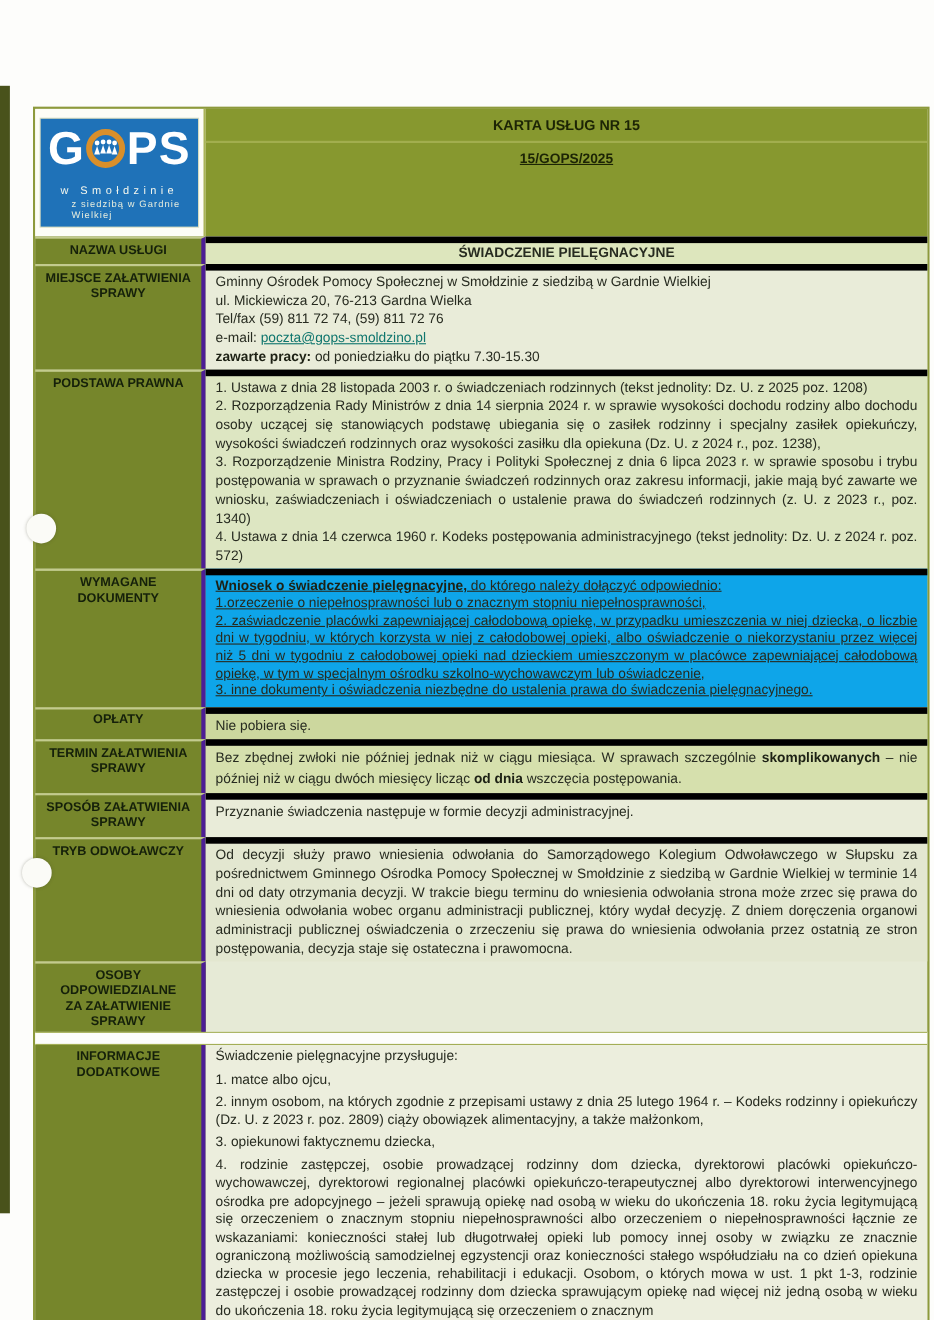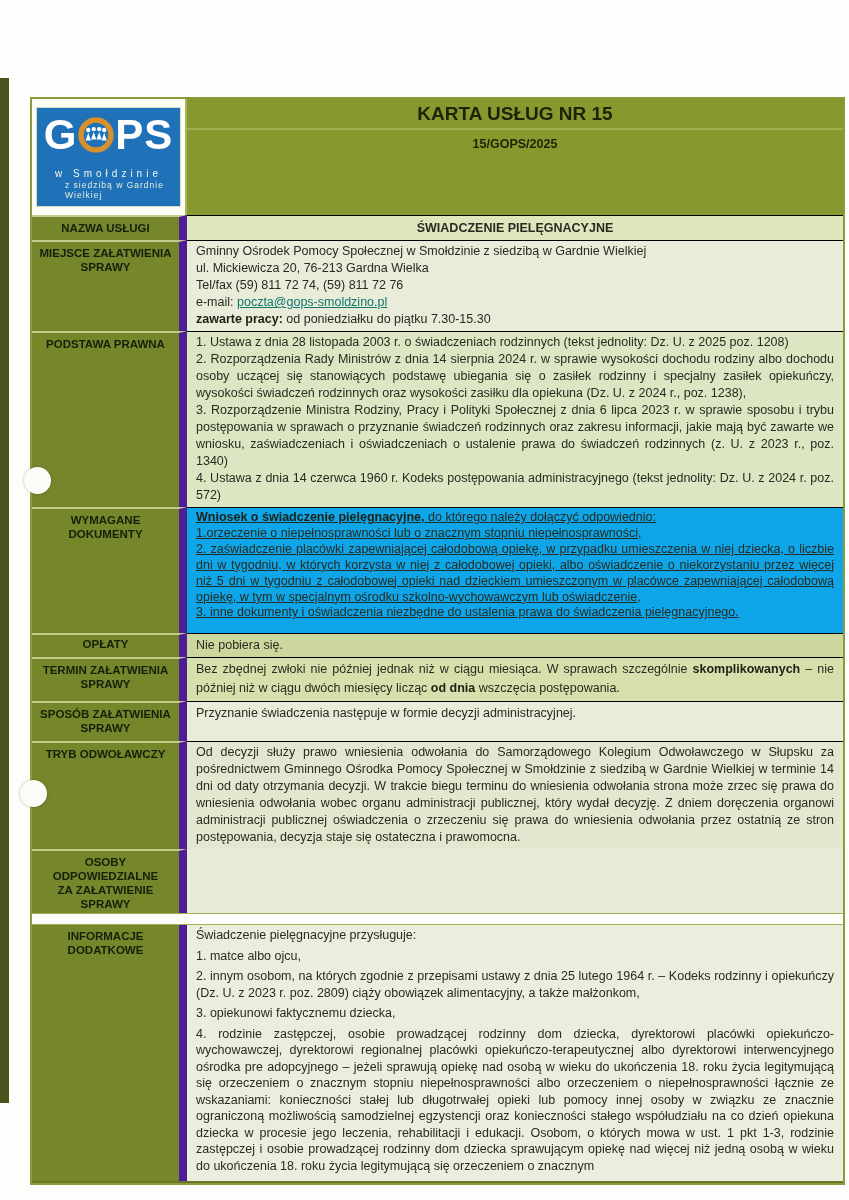--- a/index.html
+++ b/index.html
@@ -9,34 +9,34 @@
   .hole{position:absolute;width:27px;height:27px;border-radius:50%;background:#fbfbf7;
         box-shadow:0 0 3px rgba(60,60,40,.35);z-index:5;}
   .hole.h1{left:24px;top:467px;}
   .hole.h2{left:20px;top:780px;}
 
   .card{position:absolute;left:30px;top:97px;width:815px;border:2px solid #8d9a3c;
         box-sizing:border-box;background:#e6ead6;}
   .row{display:flex;align-items:stretch;}
   .label{width:155px;flex:0 0 155px;background:#76862b;color:#15200a;font-weight:bold;
          font-size:11.5px;line-height:14px;text-align:center;padding:4px 4px 2px 4px;
-         box-sizing:border-box;border-right:8px solid #4c1d95;}
+         box-sizing:border-box;border-right:4px solid #4c1d95;}
   .content{flex:1;padding:2px 9px 3px 9px;box-sizing:border-box;font-size:12.5px;
            background:#e6ead6;}
   .row + .row .label{border-top:2px solid #c3cb8e;}
-  .row + .row .content{border-top:1px solid #000000;}
+  .row + .row .content{border-top:6px solid #000000;}
 
   
   .hdr-logo-cell{width:155px;flex:0 0 155px;background:#fdfdf6;border-right:2px solid #aab457;
                  display:flex;align-items:center;justify-content:center;box-sizing:border-box;}
   .hdr-band{flex:1;background:#87982f;color:#1c2405;height:116px;box-sizing:border-box;}
   .hdr-title{height:29px;display:flex;align-items:center;justify-content:center;
-             font-weight:bold;font-size:19px;border-bottom:2px solid #a2ae4e;}
+             font-weight:bold;font-size:13px;border-bottom:2px solid #a2ae4e;}
   .hdr-num{height:27px;display:flex;align-items:center;justify-content:center;
-           font-weight:bold;font-size:12.5px;}
+           font-weight:bold;font-size:12.5px;text-decoration:underline;}
   .logo-box{width:143px;height:98px;background:#1f72b8;display:flex;flex-direction:column;
             align-items:center;justify-content:center;box-shadow:0 0 0 1px #d7dcc0;}
   .logo-word{display:flex;align-items:center;color:#ffffff;font-weight:bold;
              font-size:42px;line-height:42px;letter-spacing:1px;}
   .logo-sub1{color:#f4f7ee;font-size:10px;letter-spacing:4px;margin-top:12px;}
   .logo-sub2{color:#e8eede;font-size:8.5px;letter-spacing:1px;margin-top:1px;margin-left:28px;}
 
   
   .r-nazwa  .content{background:#dde6bd;display:flex;align-items:center;justify-content:center;
                      font-weight:bold;min-height:25px;}

